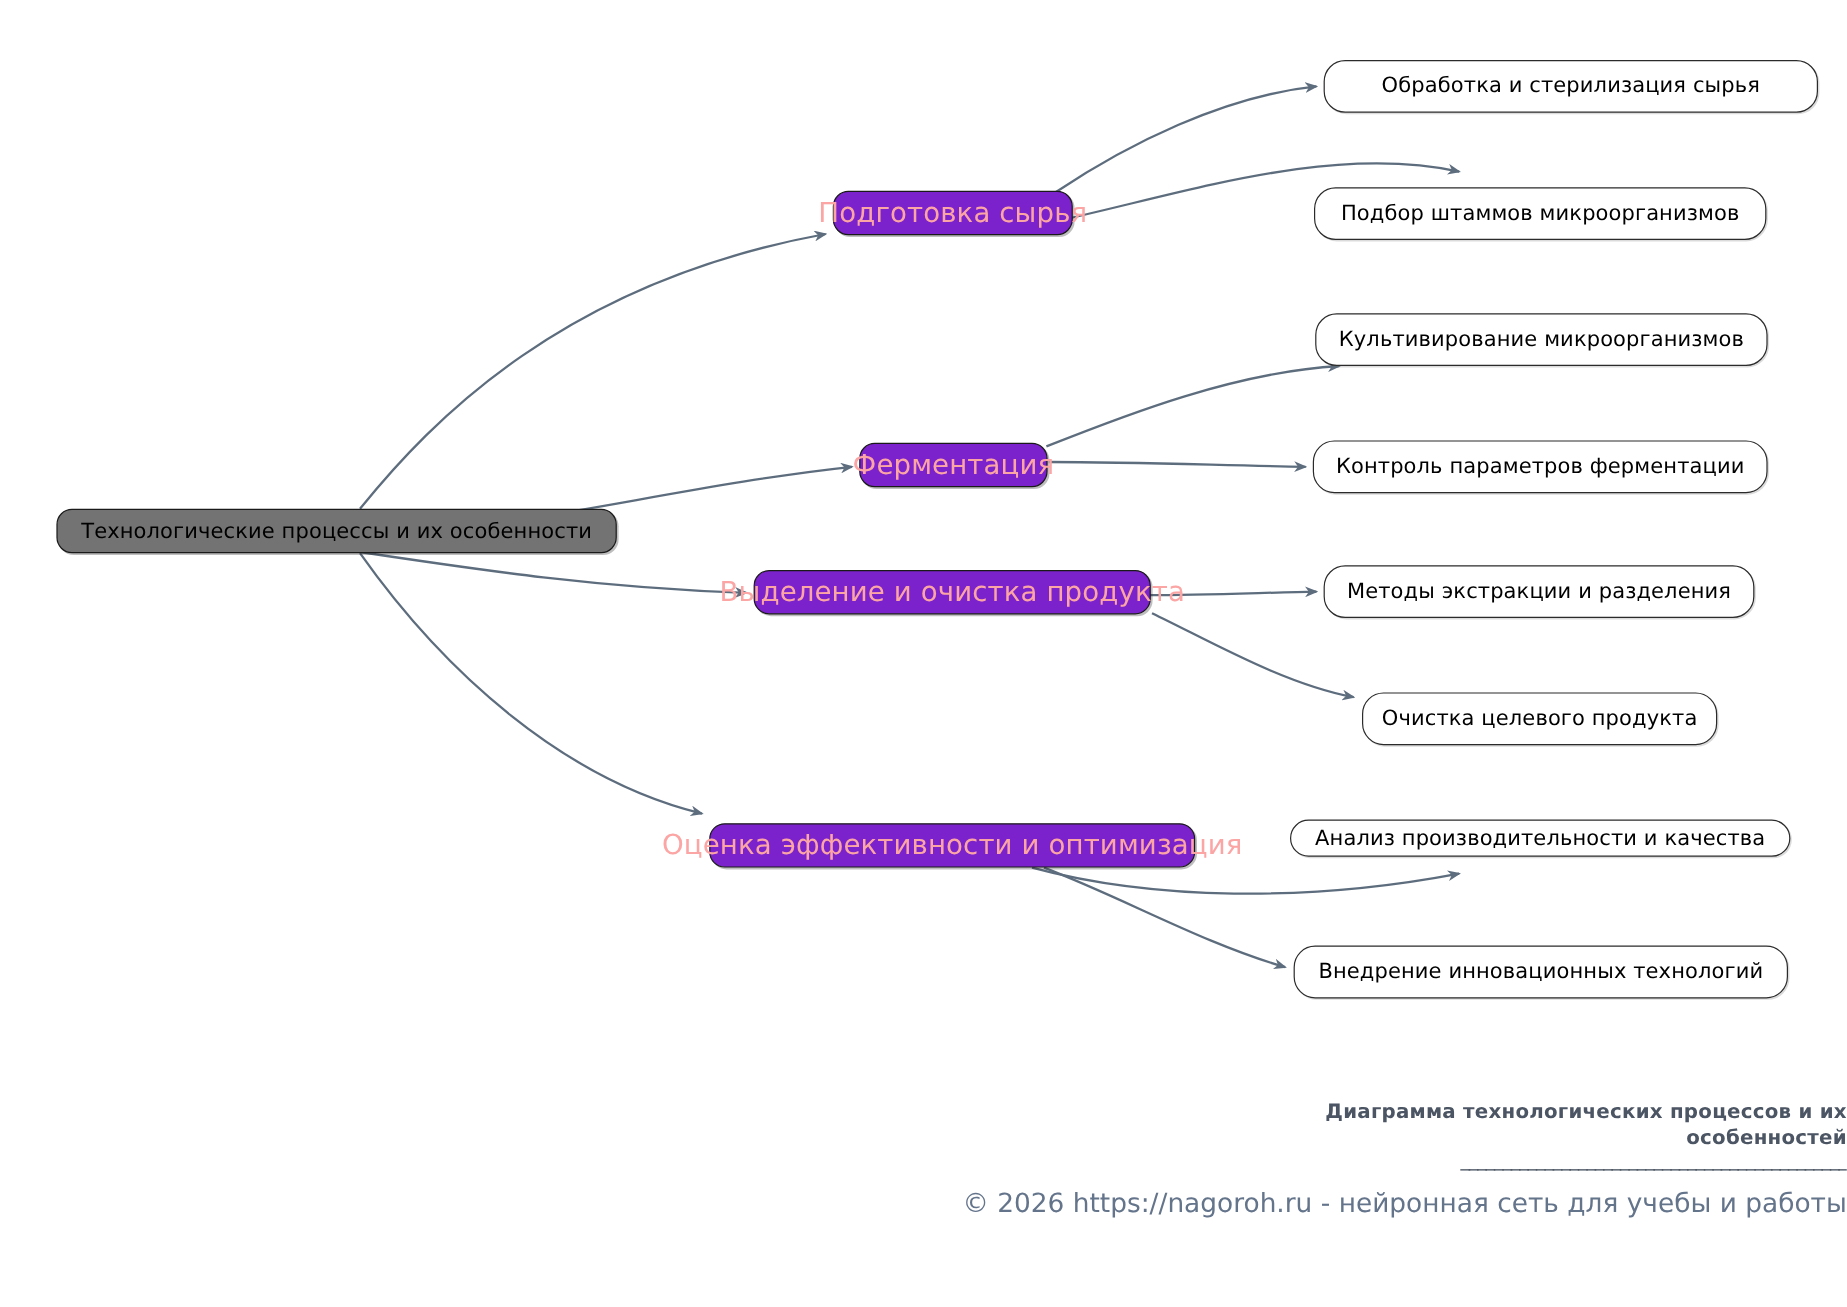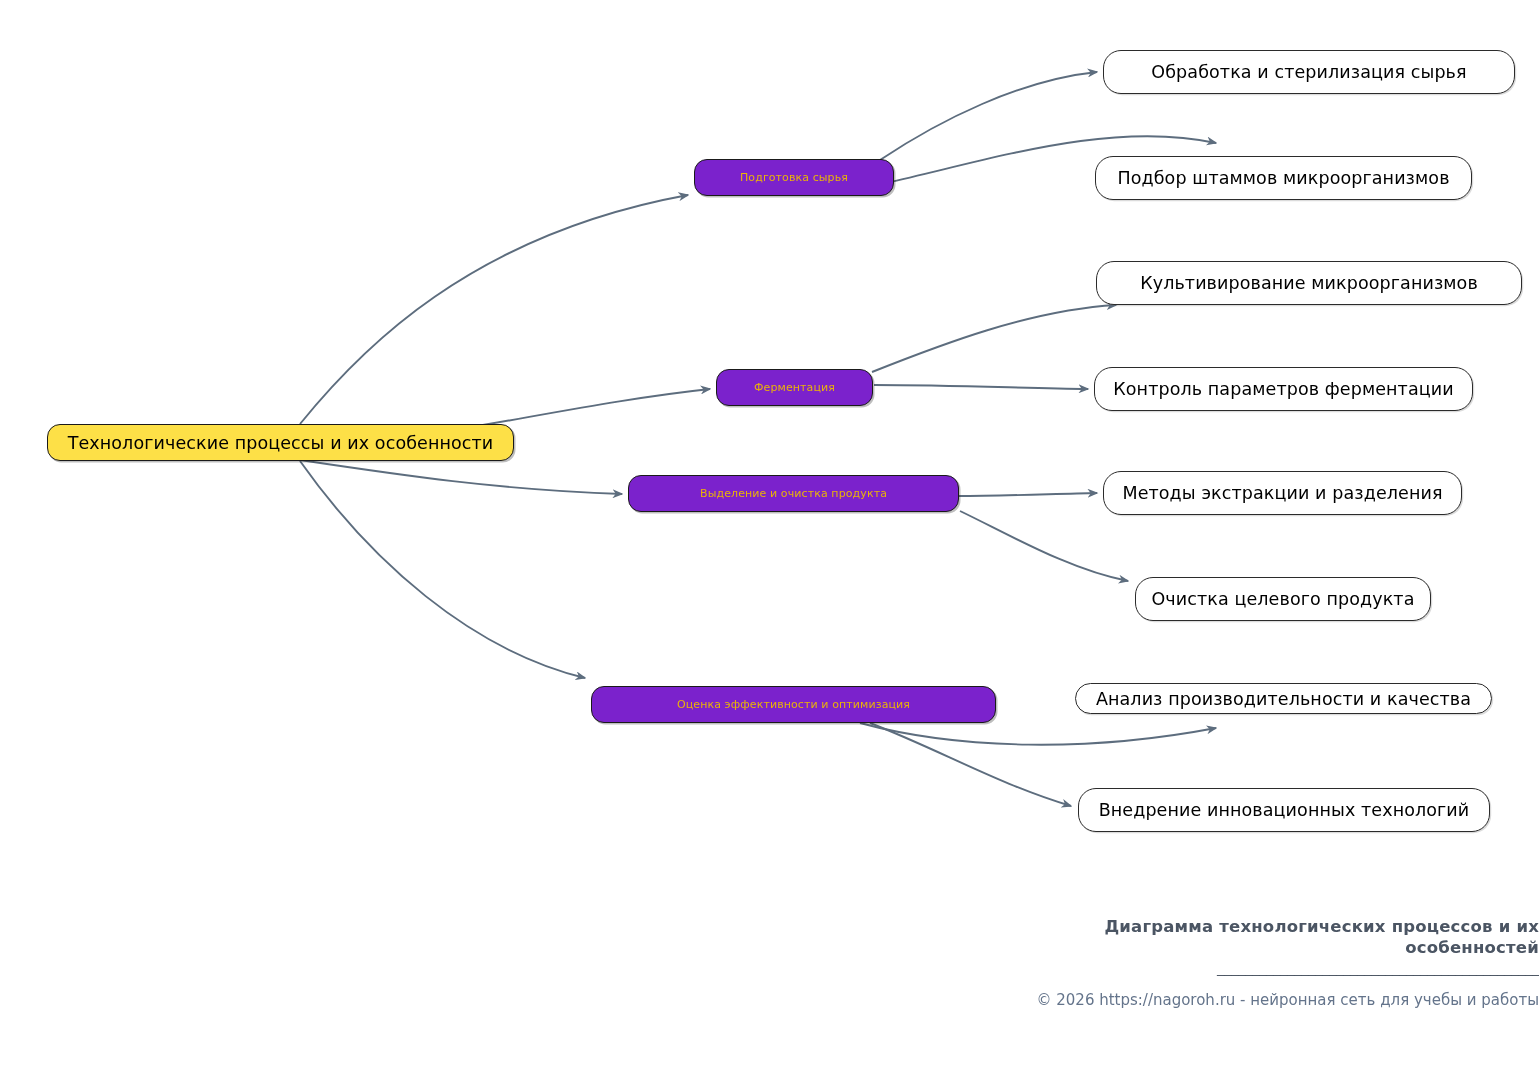--- a/index.html
+++ b/index.html
@@ -33,31 +33,31 @@
     box-sizing: border-box;
     display: flex;
     align-items: center;
     justify-content: center;
     white-space: nowrap;
     border-radius: 13px;
     font-family: "DejaVu Sans", sans-serif;
     letter-spacing: 0.1px;
   }
   .node-root {
-    background: #fde047;
+    background: #737373;
     border: 1.6px solid #1a1a1a;
     color: #000000;
     font-size: 17.5px;
     box-shadow: 1.5px 1.5px 0 rgba(40,40,40,0.30);
   }
   .node-branch {
     background: #7B22CC;
     border: 1.6px solid #1a1a1a;
-    color: #eab308;
-    font-size: 11px;
+    color: #fca5a5;
+    font-size: 23px;
     box-shadow: 1.5px 1.5px 0 rgba(40,40,40,0.30);
   }
   .node-leaf {
     background: #ffffff;
     border: 1.5px solid #2b2b2b;
     color: #000000;
     font-size: 17.5px;
     border-radius: 18px;
     box-shadow: 1.2px 1.2px 0 rgba(90,90,90,0.22);
   }
@@ -81,21 +81,21 @@
   }
   #footer-divider {
     top: 957px;
     font-size: 16px;
     color: #4b5563;
     letter-spacing: -1px;
     overflow: hidden;
   }
   #footer-copyright {
     top: 991px;
-    font-size: 15px;
+    font-size: 22px;
     color: #64748b;
   }
 </style>
 </head>
 <body>
 
 <div id="canvas">
 
   <svg class="edges" viewBox="0 0 1539 1089" xmlns="http://www.w3.org/2000/svg">
     <defs>
@@ -134,21 +134,21 @@
   <div class="node node-leaf" style="left:1103px; top:50px; width:412px; height:44px;">
     <span>Обработка и стерилизация сырья</span>
   </div>
   <div class="node node-leaf" style="left:1095px; top:156px; width:377px; height:44px;align-items:center;">
     <span>Подбор штаммов микроорганизмов</span>
   </div>
 
   <div class="node node-branch" style="left:716px; top:369px; width:157px; height:37px;">
     <span>Ферментация</span>
   </div>
-  <div class="node node-leaf" style="left:1096px; top:261px; width:426px; height:44px;">
+  <div class="node node-leaf" style="left:1096px; top:261px; width:377px; height:44px;">
     <span>Культивирование микроорганизмов</span>
   </div>
   <div class="node node-leaf" style="left:1094px; top:367px; width:379px; height:44px;">
     <span>Контроль параметров ферментации</span>
   </div>
 
   <div class="node node-branch" style="left:628px; top:475px; width:331px; height:37px;">
     <span>Выделение и очистка продукта</span>
   </div>
   <div class="node node-leaf" style="left:1135px; top:577px; width:296px; height:44px;">

